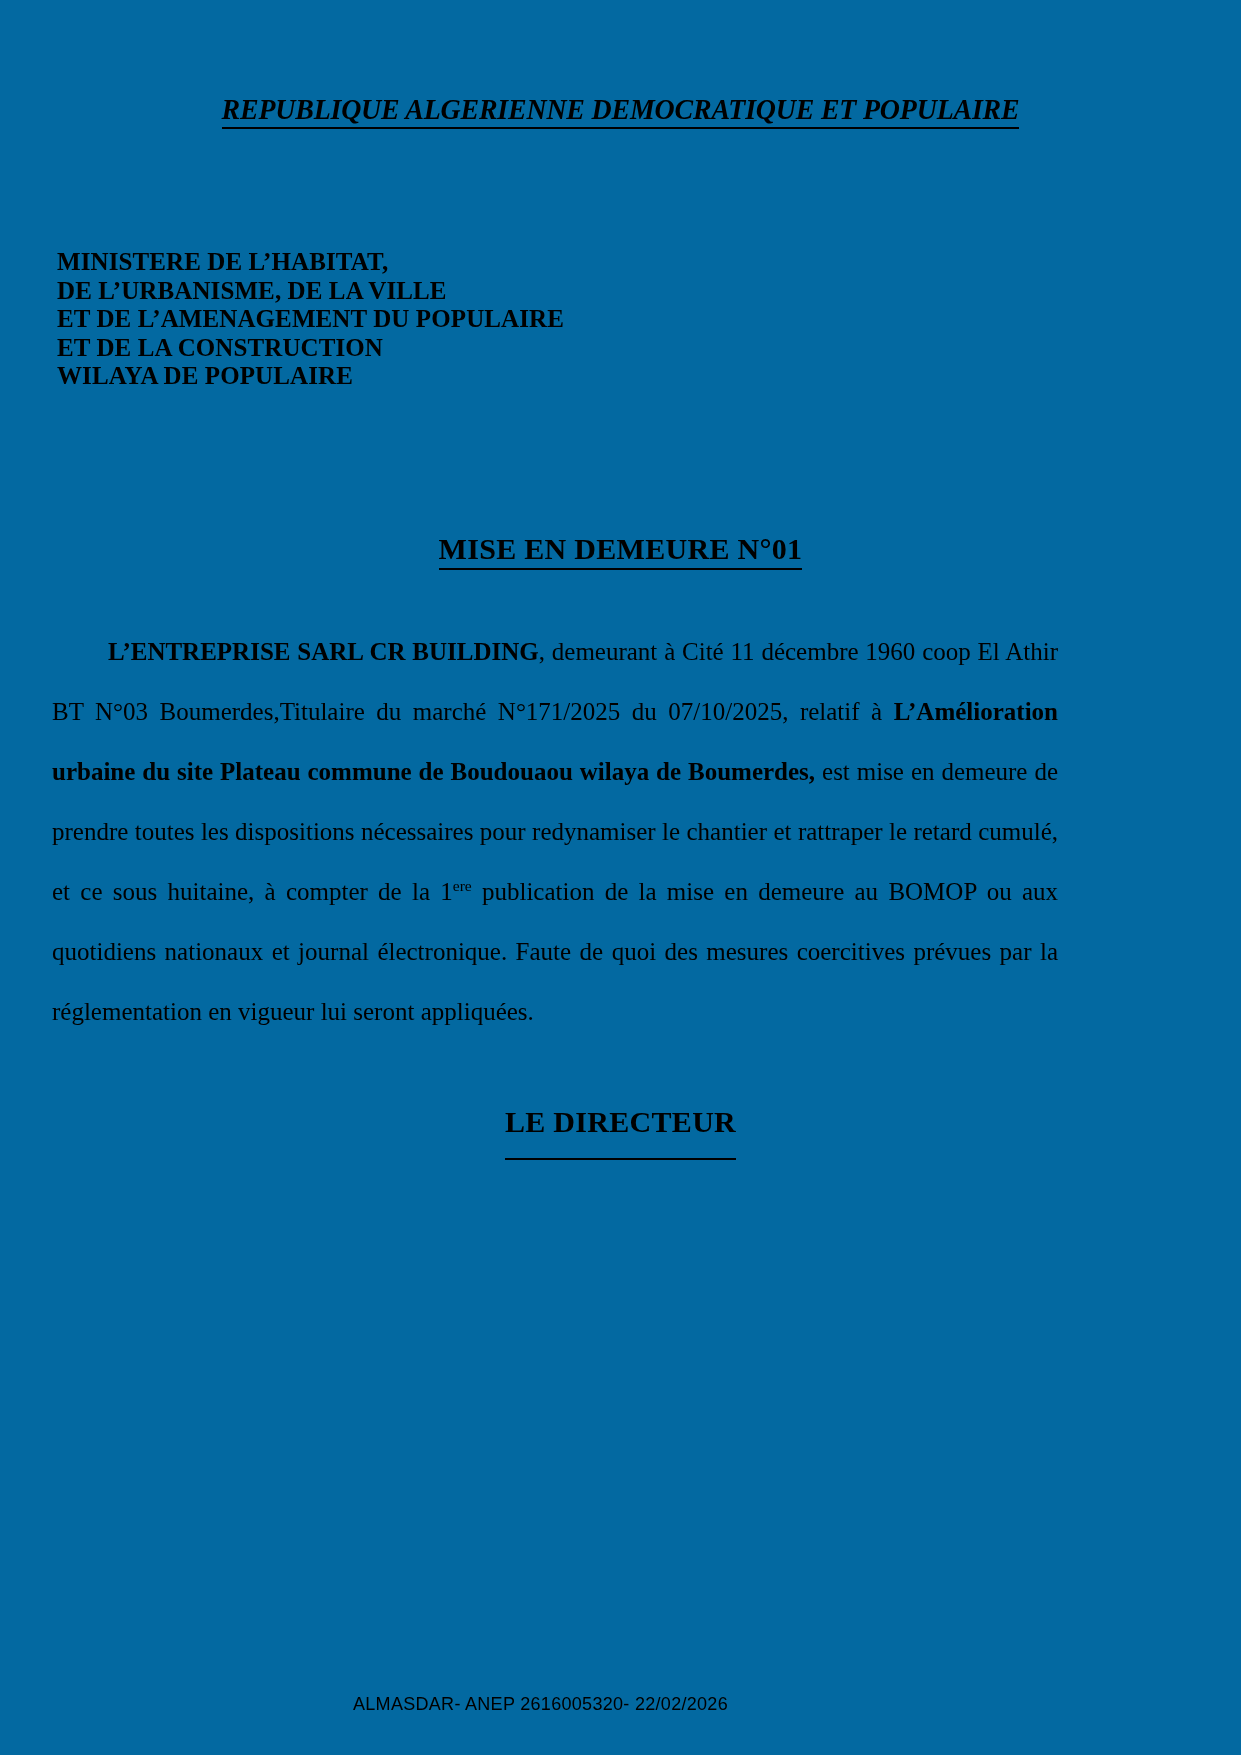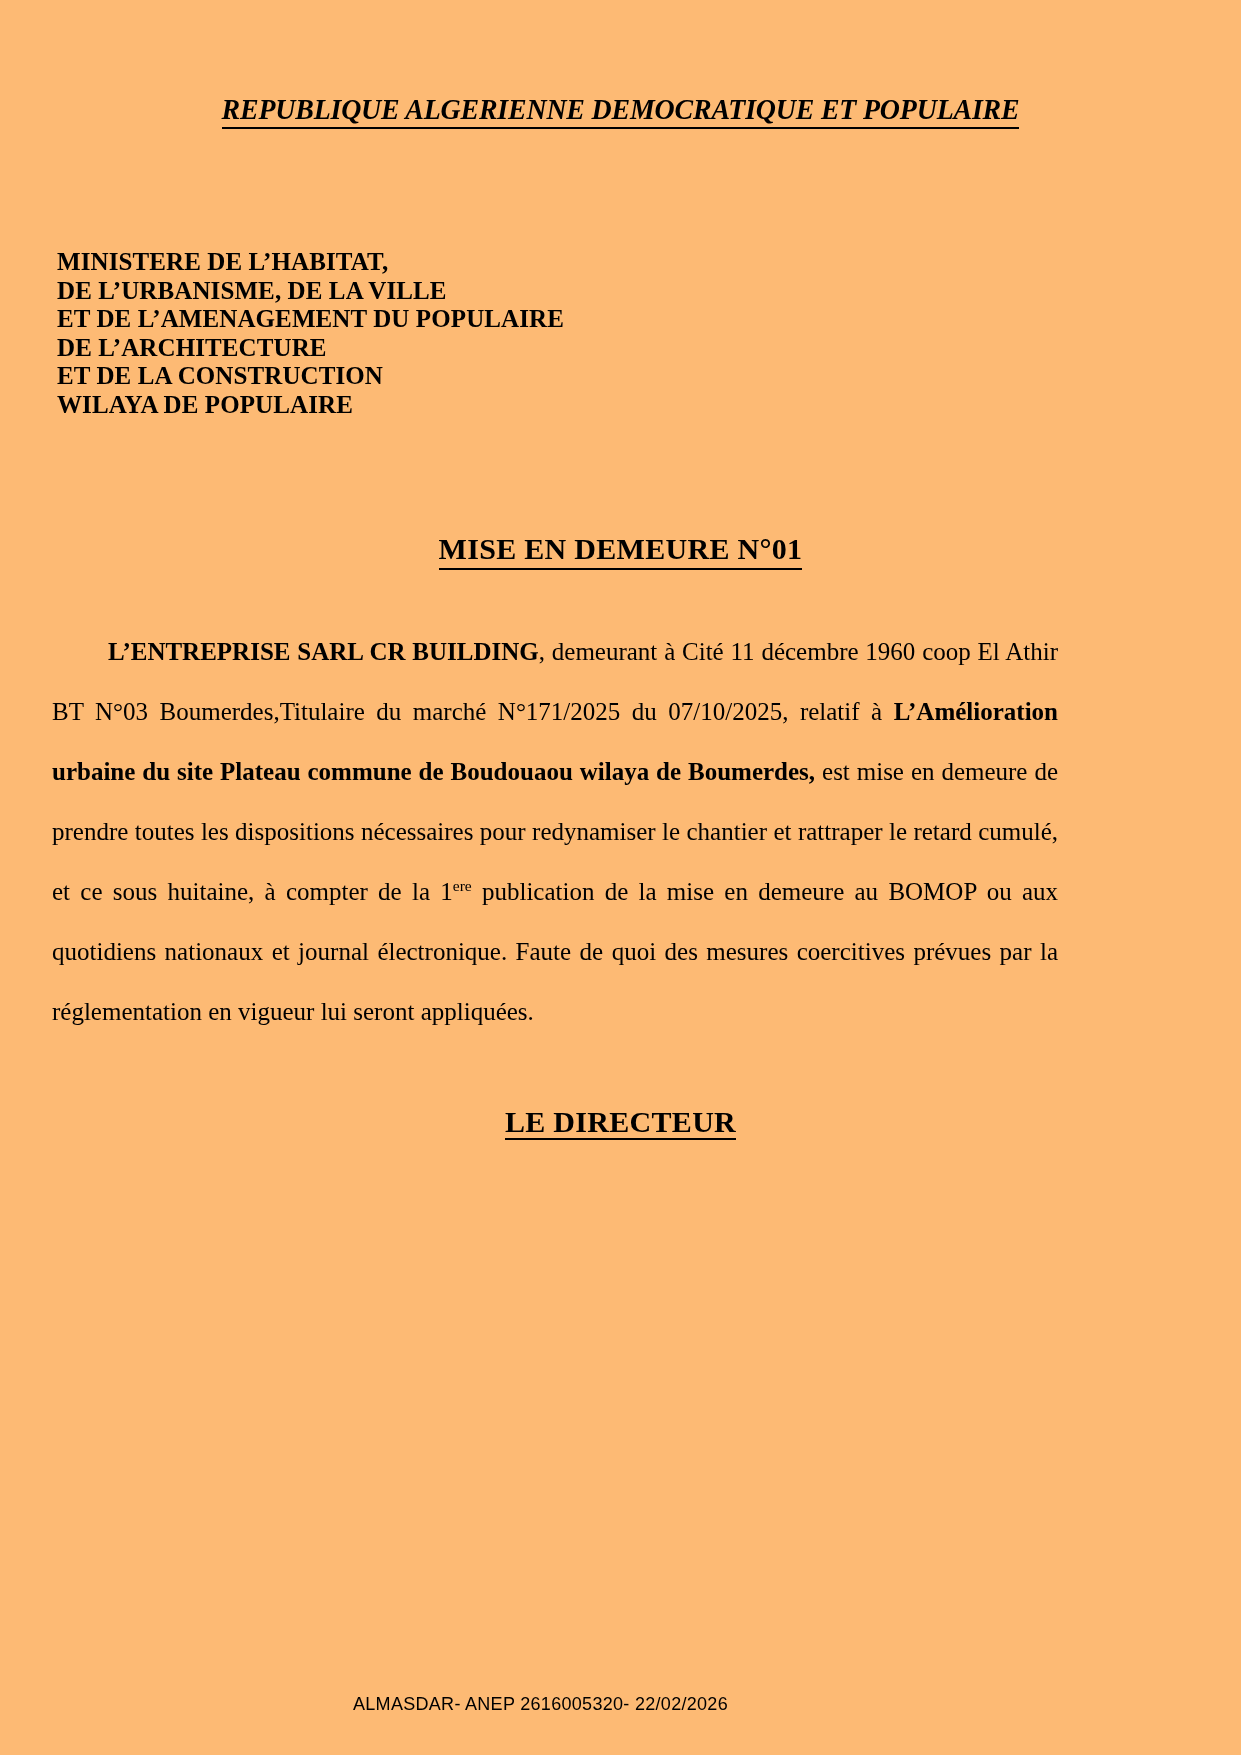--- a/index.html
+++ b/index.html
@@ -5,21 +5,21 @@
   html, body {
     margin: 0;
     padding: 0;
     background: #ffffff;
   }
   .page {
     position: relative;
     width: 1241px;
     height: 1755px;
     margin: 0 auto;
-    background: #fdba74;
+    background: #0369a1;
     color: #000000;
     font-family: "Liberation Serif", "DejaVu Serif", serif;
     box-sizing: border-box;
     overflow: hidden;
   }
 
   
   .republic-title {
     position: absolute;
     top: 92px;
@@ -99,21 +99,21 @@
     top: 1105px;
     left: 0;
     width: 1241px;
     text-align: center;
     font-weight: bold;
     font-size: 30px;
     letter-spacing: 0.3px;
   }
   .signature span {
     border-bottom: 2.5px solid #000;
-    padding-bottom: 0;
+    padding-bottom: 20px;
   }
 
   
   .footer {
     position: absolute;
     bottom: 40px;
     left: 0;
     width: 1081px;
     text-align: center;
     font-family: "Liberation Sans", "DejaVu Sans", sans-serif;
@@ -128,21 +128,20 @@
 <div class="page">
 
   <div class="republic-title">
     <span>REPUBLIQUE ALGERIENNE DEMOCRATIQUE ET POPULAIRE</span>
   </div>
 
   <div class="ministry-block">
     <div>MINISTERE DE L’HABITAT,</div>
     <div>DE L’URBANISME, DE LA VILLE</div>
     <div>ET DE L’AMENAGEMENT DU POPULAIRE</div>
-    <div>DE L’ARCHITECTURE</div>
     <div>ET DE LA CONSTRUCTION</div>
     <div>WILAYA DE POPULAIRE</div>
   </div>
 
   <div class="doc-heading">
     <span>MISE EN DEMEURE N°01</span>
   </div>
 
   <div class="body-copy"><b>L’ENTREPRISE SARL CR BUILDING</b><span>, demeurant à  Cité 11 décembre 1960 coop El Athir BT N°03 Boumerdes,Titulaire du marché  N°171/2025 du 07/10/2025, relatif à </span><b>L’Amélioration urbaine du site  Plateau commune de Boudouaou wilaya de Boumerdes,</b><span> est mise en demeure de prendre toutes  les dispositions nécessaires pour  redynamiser le chantier  et rattraper le retard cumulé, et ce sous huitaine, à compter de la 1</span><sup>ere</sup><span> publication de la mise en demeure au BOMOP ou aux quotidiens nationaux et journal électronique. Faute de quoi des mesures coercitives prévues par la réglementation en vigueur lui seront appliquées.</span></div>
 

